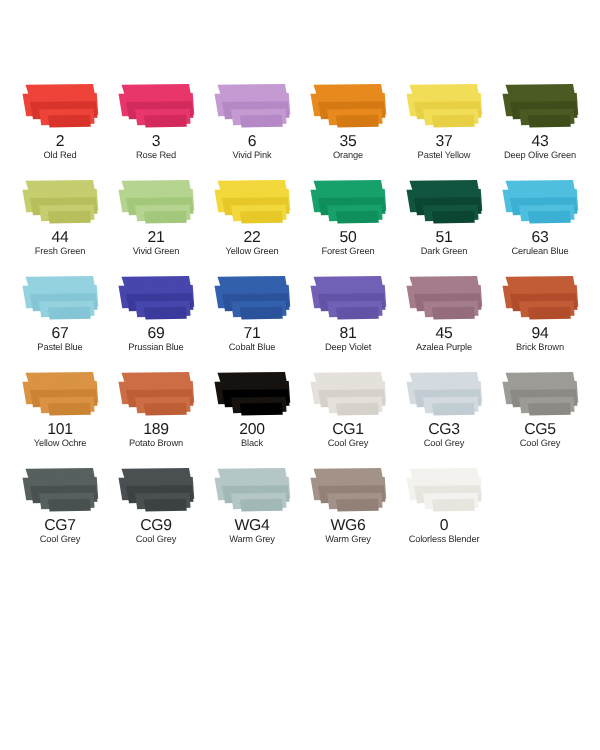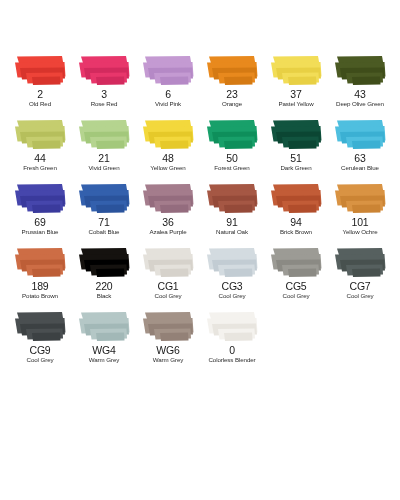--- a/index.html
+++ b/index.html
@@ -113,21 +113,21 @@
       <div class="swatch-cell">
         <div class="swatch-mark">
           <svg viewBox="0 0 56 33" preserveAspectRatio="none">
             <path d="M5,2.5 L50,2 L52.5,16 L9.5,17 Z" fill="#e8891d"></path>
             <path d="M3,8.5 L52.5,8 L53.5,22.5 L5.5,23.5 Z" fill="#e8891d"></path>
             <path d="M8,14 L52,13.5 L53,24.5 L10,25.5 Z" fill="#d57a13"></path>
             <path d="M14,19 L50.5,18.5 L51,28.5 L15.5,29.5 Z" fill="#e8891d"></path>
             <path d="M20,23 L48,22.5 L48.5,30.5 L21,31 Z" fill="#d57a13"></path>
           </svg>
         </div>
-        <div class="swatch-code">23</div>
+        <div class="swatch-code">35</div>
         <div class="swatch-name">Orange</div>
       </div>
       <div class="swatch-cell">
         <div class="swatch-mark">
           <svg viewBox="0 0 56 33" preserveAspectRatio="none">
             <path d="M5,2.5 L50,2 L52.5,16 L9.5,17 Z" fill="#f2dd57"></path>
             <path d="M3,8.5 L52.5,8 L53.5,22.5 L5.5,23.5 Z" fill="#f2dd57"></path>
             <path d="M8,14 L52,13.5 L53,24.5 L10,25.5 Z" fill="#e8d044"></path>
             <path d="M14,19 L50.5,18.5 L51,28.5 L15.5,29.5 Z" fill="#f2dd57"></path>
             <path d="M20,23 L48,22.5 L48.5,30.5 L21,31 Z" fill="#e8d044"></path>
@@ -178,21 +178,21 @@
       <div class="swatch-cell">
         <div class="swatch-mark">
           <svg viewBox="0 0 56 33" preserveAspectRatio="none">
             <path d="M5,2.5 L50,2 L52.5,16 L9.5,17 Z" fill="#f3d83c"></path>
             <path d="M3,8.5 L52.5,8 L53.5,22.5 L5.5,23.5 Z" fill="#f3d83c"></path>
             <path d="M8,14 L52,13.5 L53,24.5 L10,25.5 Z" fill="#e6c929"></path>
             <path d="M14,19 L50.5,18.5 L51,28.5 L15.5,29.5 Z" fill="#f3d83c"></path>
             <path d="M20,23 L48,22.5 L48.5,30.5 L21,31 Z" fill="#e6c929"></path>
           </svg>
         </div>
-        <div class="swatch-code">48</div>
+        <div class="swatch-code">22</div>
         <div class="swatch-name">Yellow Green</div>
       </div>
       <div class="swatch-cell">
         <div class="swatch-mark">
           <svg viewBox="0 0 56 33" preserveAspectRatio="none">
             <path d="M5,2.5 L50,2 L52.5,16 L9.5,17 Z" fill="#18a06a"></path>
             <path d="M3,8.5 L52.5,8 L53.5,22.5 L5.5,23.5 Z" fill="#18a06a"></path>
             <path d="M8,14 L52,13.5 L53,24.5 L10,25.5 Z" fill="#0e8f5b"></path>
             <path d="M14,19 L50.5,18.5 L51,28.5 L15.5,29.5 Z" fill="#18a06a"></path>
             <path d="M20,23 L48,22.5 L48.5,30.5 L21,31 Z" fill="#0e8f5b"></path>
@@ -223,20 +223,33 @@
             <path d="M14,19 L50.5,18.5 L51,28.5 L15.5,29.5 Z" fill="#4fbfdf"></path>
             <path d="M20,23 L48,22.5 L48.5,30.5 L21,31 Z" fill="#3bb0d3"></path>
           </svg>
         </div>
         <div class="swatch-code">63</div>
         <div class="swatch-name">Cerulean Blue</div>
       </div>
       <div class="swatch-cell">
         <div class="swatch-mark">
           <svg viewBox="0 0 56 33" preserveAspectRatio="none">
+            <path d="M5,2.5 L50,2 L52.5,16 L9.5,17 Z" fill="#95d2df"></path>
+            <path d="M3,8.5 L52.5,8 L53.5,22.5 L5.5,23.5 Z" fill="#95d2df"></path>
+            <path d="M8,14 L52,13.5 L53,24.5 L10,25.5 Z" fill="#84c6d5"></path>
+            <path d="M14,19 L50.5,18.5 L51,28.5 L15.5,29.5 Z" fill="#95d2df"></path>
+            <path d="M20,23 L48,22.5 L48.5,30.5 L21,31 Z" fill="#84c6d5"></path>
+          </svg>
+        </div>
+        <div class="swatch-code">67</div>
+        <div class="swatch-name">Pastel Blue</div>
+      </div>
+      <div class="swatch-cell">
+        <div class="swatch-mark">
+          <svg viewBox="0 0 56 33" preserveAspectRatio="none">
             <path d="M5,2.5 L50,2 L52.5,16 L9.5,17 Z" fill="#4646ac"></path>
             <path d="M3,8.5 L52.5,8 L53.5,22.5 L5.5,23.5 Z" fill="#4646ac"></path>
             <path d="M8,14 L52,13.5 L53,24.5 L10,25.5 Z" fill="#3a3a9c"></path>
             <path d="M14,19 L50.5,18.5 L51,28.5 L15.5,29.5 Z" fill="#4646ac"></path>
             <path d="M20,23 L48,22.5 L48.5,30.5 L21,31 Z" fill="#3a3a9c"></path>
           </svg>
         </div>
         <div class="swatch-code">69</div>
         <div class="swatch-name">Prussian Blue</div>
       </div>
@@ -249,42 +262,42 @@
             <path d="M14,19 L50.5,18.5 L51,28.5 L15.5,29.5 Z" fill="#3360ad"></path>
             <path d="M20,23 L48,22.5 L48.5,30.5 L21,31 Z" fill="#2a539c"></path>
           </svg>
         </div>
         <div class="swatch-code">71</div>
         <div class="swatch-name">Cobalt Blue</div>
       </div>
       <div class="swatch-cell">
         <div class="swatch-mark">
           <svg viewBox="0 0 56 33" preserveAspectRatio="none">
+            <path d="M5,2.5 L50,2 L52.5,16 L9.5,17 Z" fill="#7160b5"></path>
+            <path d="M3,8.5 L52.5,8 L53.5,22.5 L5.5,23.5 Z" fill="#7160b5"></path>
+            <path d="M8,14 L52,13.5 L53,24.5 L10,25.5 Z" fill="#6352a6"></path>
+            <path d="M14,19 L50.5,18.5 L51,28.5 L15.5,29.5 Z" fill="#7160b5"></path>
+            <path d="M20,23 L48,22.5 L48.5,30.5 L21,31 Z" fill="#6352a6"></path>
+          </svg>
+        </div>
+        <div class="swatch-code">81</div>
+        <div class="swatch-name">Deep Violet</div>
+      </div>
+      <div class="swatch-cell">
+        <div class="swatch-mark">
+          <svg viewBox="0 0 56 33" preserveAspectRatio="none">
             <path d="M5,2.5 L50,2 L52.5,16 L9.5,17 Z" fill="#a47c8c"></path>
             <path d="M3,8.5 L52.5,8 L53.5,22.5 L5.5,23.5 Z" fill="#a47c8c"></path>
             <path d="M8,14 L52,13.5 L53,24.5 L10,25.5 Z" fill="#946c7e"></path>
             <path d="M14,19 L50.5,18.5 L51,28.5 L15.5,29.5 Z" fill="#a47c8c"></path>
             <path d="M20,23 L48,22.5 L48.5,30.5 L21,31 Z" fill="#946c7e"></path>
           </svg>
         </div>
-        <div class="swatch-code">36</div>
+        <div class="swatch-code">45</div>
         <div class="swatch-name">Azalea Purple</div>
-      </div>
-      <div class="swatch-cell">
-        <div class="swatch-mark">
-          <svg viewBox="0 0 56 33" preserveAspectRatio="none">
-            <path d="M5,2.5 L50,2 L52.5,16 L9.5,17 Z" fill="#a55744"></path>
-            <path d="M3,8.5 L52.5,8 L53.5,22.5 L5.5,23.5 Z" fill="#a55744"></path>
-            <path d="M8,14 L52,13.5 L53,24.5 L10,25.5 Z" fill="#954a39"></path>
-            <path d="M14,19 L50.5,18.5 L51,28.5 L15.5,29.5 Z" fill="#a55744"></path>
-            <path d="M20,23 L48,22.5 L48.5,30.5 L21,31 Z" fill="#954a39"></path>
-          </svg>
-        </div>
-        <div class="swatch-code">91</div>
-        <div class="swatch-name">Natural Oak</div>
       </div>
       <div class="swatch-cell">
         <div class="swatch-mark">
           <svg viewBox="0 0 56 33" preserveAspectRatio="none">
             <path d="M5,2.5 L50,2 L52.5,16 L9.5,17 Z" fill="#c25c37"></path>
             <path d="M3,8.5 L52.5,8 L53.5,22.5 L5.5,23.5 Z" fill="#c25c37"></path>
             <path d="M8,14 L52,13.5 L53,24.5 L10,25.5 Z" fill="#b14d2b"></path>
             <path d="M14,19 L50.5,18.5 L51,28.5 L15.5,29.5 Z" fill="#c25c37"></path>
             <path d="M20,23 L48,22.5 L48.5,30.5 L21,31 Z" fill="#b14d2b"></path>
           </svg>
@@ -321,21 +334,21 @@
       <div class="swatch-cell">
         <div class="swatch-mark">
           <svg viewBox="0 0 56 33" preserveAspectRatio="none">
             <path d="M5,2.5 L50,2 L52.5,16 L9.5,17 Z" fill="#15120f"></path>
             <path d="M3,8.5 L52.5,8 L53.5,22.5 L5.5,23.5 Z" fill="#15120f"></path>
             <path d="M8,14 L52,13.5 L53,24.5 L10,25.5 Z" fill="#000000"></path>
             <path d="M14,19 L50.5,18.5 L51,28.5 L15.5,29.5 Z" fill="#15120f"></path>
             <path d="M20,23 L48,22.5 L48.5,30.5 L21,31 Z" fill="#000000"></path>
           </svg>
         </div>
-        <div class="swatch-code">220</div>
+        <div class="swatch-code">200</div>
         <div class="swatch-name">Black</div>
       </div>
       <div class="swatch-cell">
         <div class="swatch-mark">
           <svg viewBox="0 0 56 33" preserveAspectRatio="none">
             <path d="M5,2.5 L50,2 L52.5,16 L9.5,17 Z" fill="#e4e1db"></path>
             <path d="M3,8.5 L52.5,8 L53.5,22.5 L5.5,23.5 Z" fill="#e4e1db"></path>
             <path d="M8,14 L52,13.5 L53,24.5 L10,25.5 Z" fill="#d6d2cb"></path>
             <path d="M14,19 L50.5,18.5 L51,28.5 L15.5,29.5 Z" fill="#e4e1db"></path>
             <path d="M20,23 L48,22.5 L48.5,30.5 L21,31 Z" fill="#d6d2cb"></path>

